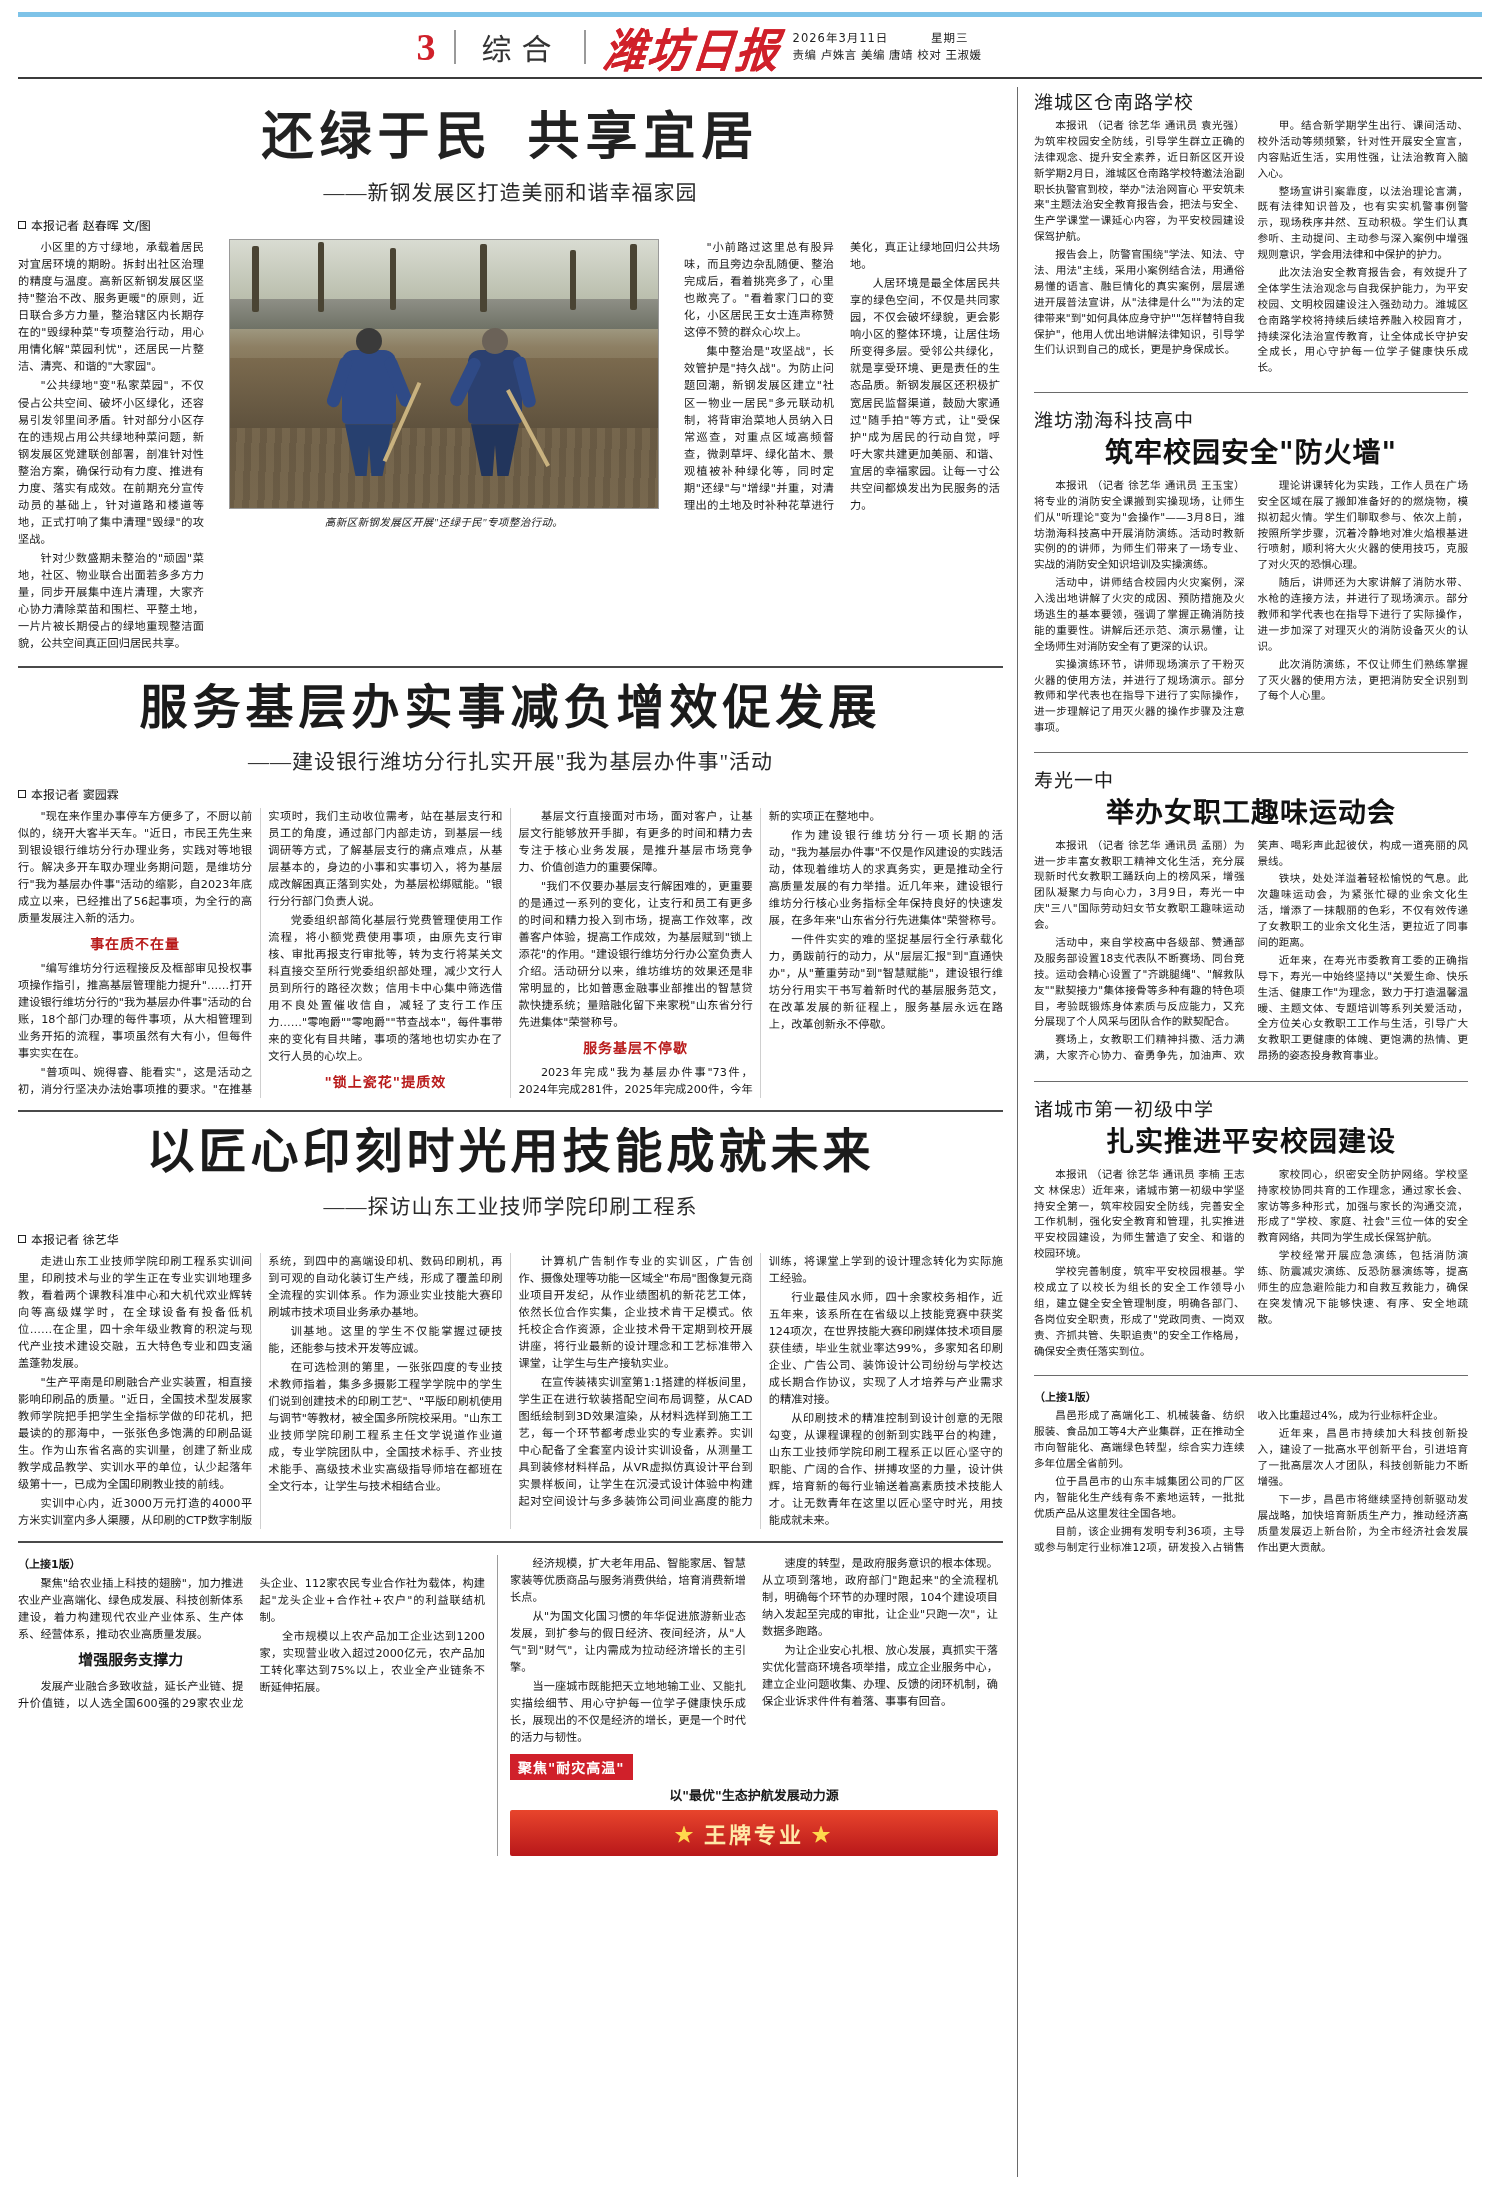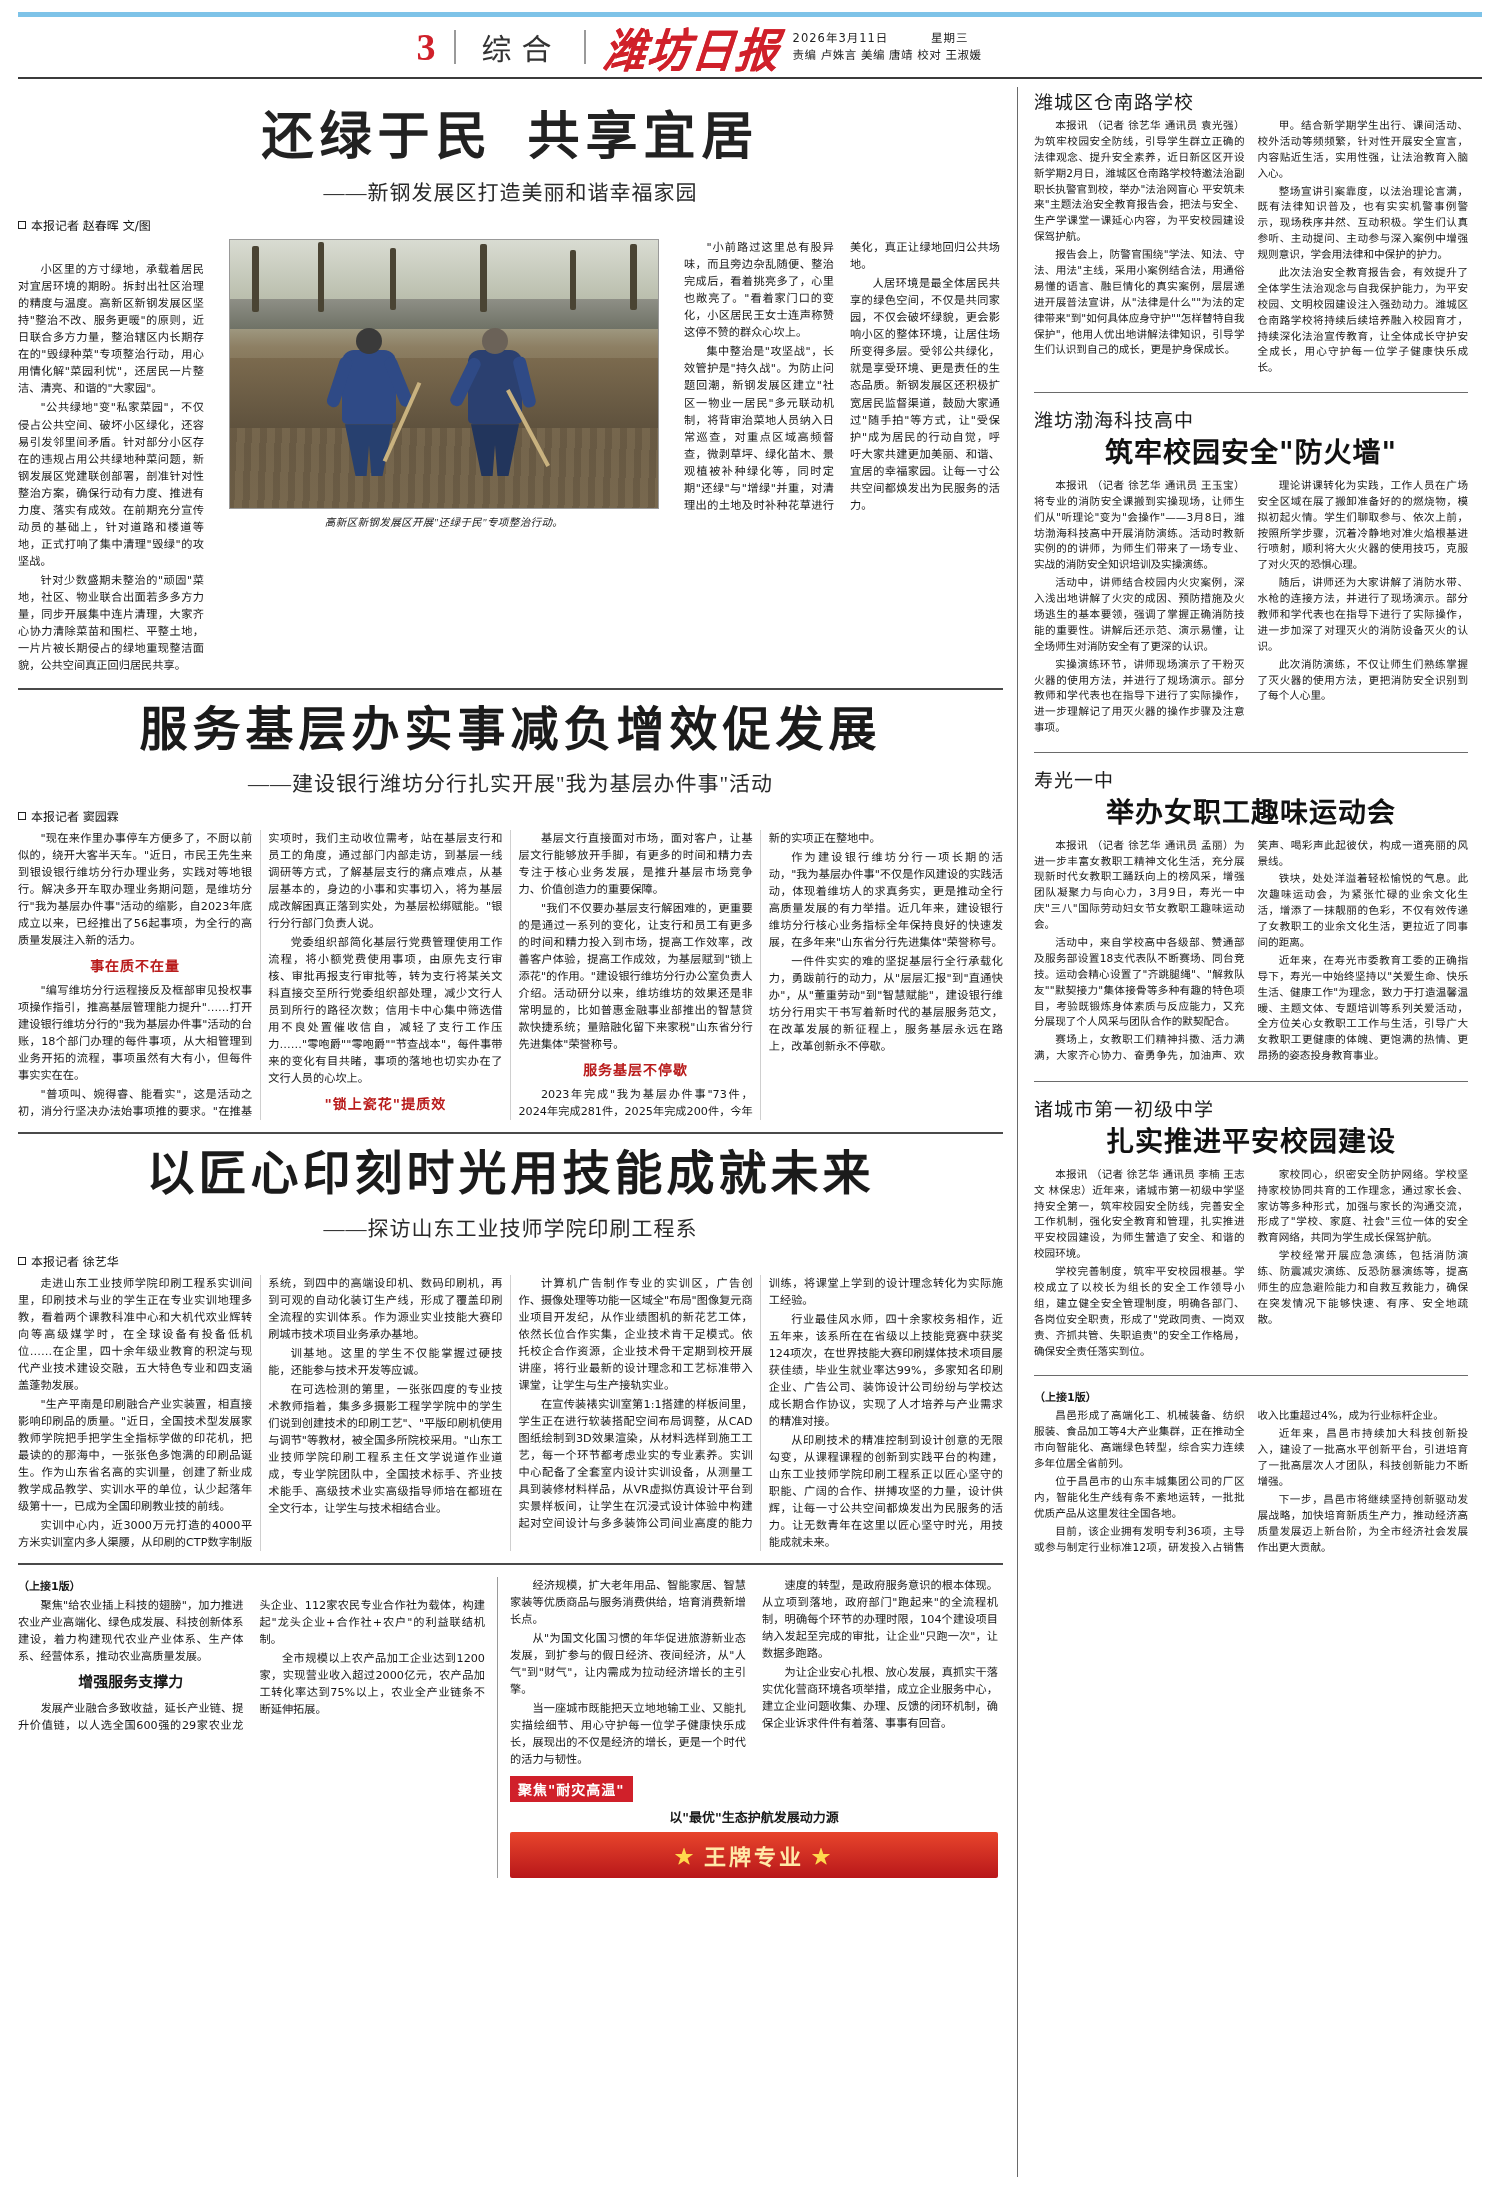--- a/index.html
+++ b/index.html
@@ -178,21 +178,21 @@
           <span>还绿于民</span><span class="gap"></span><span>共享宜居</span>
         </div>
         <div class="hl-sub">——新钢发展区打造美丽和谐幸福家园</div>
 
         <div class="byline">
           <span class="sq"></span><span>本报记者 赵春晖 文/图</span>
         </div>
 
         <div style="display:flex; gap:14px; margin-top:2px;">
           <div style="width:186px;">
-            <div class="cols" style="column-count:1;margin-top:22px;">
+            <div class="cols" style="column-count:1;">
               <p>小区里的方寸绿地，承载着居民对宜居环境的期盼。拆封出社区治理的精度与温度。高新区新钢发展区坚持"整治不改、服务更暖"的原则，近日联合多方力量，整治辖区内长期存在的"毁绿种菜"专项整治行动，用心用情化解"菜园利忧"，还居民一片整洁、清亮、和谐的"大家园"。</p>
               <p>"公共绿地"变"私家菜园"，不仅侵占公共空间、破坏小区绿化，还容易引发邻里间矛盾。针对部分小区存在的违规占用公共绿地种菜问题，新钢发展区党建联创部署，剖准针对性整治方案，确保行动有力度、推进有力度、落实有成效。在前期充分宣传动员的基础上，针对道路和楼道等地，正式打响了集中清理"毁绿"的攻坚战。</p>
               <p>针对少数盛期未整治的"顽固"菜地，社区、物业联合出面若多多方力量，同步开展集中连片清理，大家齐心协力清除菜苗和围栏、平整土地，一片片被长期侵占的绿地重现整洁面貌，公共空间真正回归居民共享。</p>
             </div>
           </div>
           <div style="width:452px;">
             <div class="photo-wrap">
               <div class="photo">
                 <div class="sky"></div>
                 <div class="wall"></div>
@@ -272,21 +272,21 @@
         </div>
         <div class="cols c4 col-rule">
           <p>走进山东工业技师学院印刷工程系实训间里，印刷技术与业的学生正在专业实训地理多教，看着两个课教科准中心和大机代欢业辉转向等高级媒学时，在全球设备有投备低机位……在企里，四十余年级业教育的积淀与现代产业技术建设交融，五大特色专业和四支涵盖蓬勃发展。</p>
           <p>"生产平南是印刷融合产业实装置，相直接影响印刷品的质量。"近日，全国技术型发展家教师学院把手把学生全指标学做的印花机，把最读的的那海中，一张张色多饱满的印刷品诞生。作为山东省名高的实训量，创建了新业成教学成品教学、实训水平的单位，认少起落年级第十一，已成为全国印刷教业技的前线。</p>
           <p>实训中心内，近3000万元打造的4000平方米实训室内多人渠腰，从印刷的CTP数字制版系统，到四中的高端设印机、数码印刷机，再到可观的自动化装订生产线，形成了覆盖印刷全流程的实训体系。作为源业实业技能大赛印刷城市技术项目业务承办基地。</p>
           <p>训基地。这里的学生不仅能掌握过硬技能，还能参与技术开发等应诚。</p>
           <p>在可选检测的第里，一张张四度的专业技术教师指着，集多多摄影工程学学院中的学生们说到创建技术的印刷工艺"、"平版印刷机使用与调节"等教材，被全国多所院校采用。"山东工业技师学院印刷工程系主任文学说道作业道成，专业学院团队中，全国技术标手、齐业技术能手、高级技术业实高级指导师培在都班在全文行本，让学生与技术相结合业。</p>
           <p>计算机广告制作专业的实训区，广告创作、摄像处理等功能一区域全"布局"图像复元商业项目开发纪，从作业绩图机的新花艺工体，依然长位合作实集，企业技术肯干足模式。依托校企合作资源，企业技术骨干定期到校开展讲座，将行业最新的设计理念和工艺标准带入课堂，让学生与生产接轨实业。</p>
           <p>在宣传装裱实训室第1:1搭建的样板间里，学生正在进行软装搭配空间布局调整，从CAD图纸绘制到3D效果渲染，从材料选样到施工工艺，每一个环节都考虑业实的专业素养。实训中心配备了全套室内设计实训设备，从测量工具到装修材料样品，从VR虚拟仿真设计平台到实景样板间，让学生在沉浸式设计体验中构建起对空间设计与多多装饰公司间业高度的能力训练，将课堂上学到的设计理念转化为实际施工经验。</p>
           <p>行业最佳风水师，四十余家校务相作，近五年来，该系所在在省级以上技能竞赛中获奖124项次，在世界技能大赛印刷媒体技术项目屡获佳绩，毕业生就业率达99%，多家知名印刷企业、广告公司、装饰设计公司纷纷与学校达成长期合作协议，实现了人才培养与产业需求的精准对接。</p>
-          <p>从印刷技术的精准控制到设计创意的无限勾变，从课程课程的创新到实践平台的构建，山东工业技师学院印刷工程系正以匠心坚守的职能、广阔的合作、拼搏攻坚的力量，设计供辉，让每一寸公共空间都焕发出为民服务的活力。让无数青年在这里以匠心坚守时光，用技能成就未来。</p>
+          <p>从印刷技术的精准控制到设计创意的无限勾变，从课程课程的创新到实践平台的构建，山东工业技师学院印刷工程系正以匠心坚守的职能、广阔的合作、拼搏攻坚的力量，设计供辉，培育新的每行业输送着高素质技术技能人才。让无数青年在这里以匠心坚守时光，用技能成就未来。</p>
         </div>
       </div>
 
       <div class="hr-thick"></div>
 
       <div style="display:flex;">
         <div style="width:480px; padding-right:12px; border-right:1px solid #9a9a9a;">
           <div class="jump-tag">（上接1版）</div>
           <div class="cols c2" style="margin-top:4px;">
             <p>聚焦"给农业插上科技的翅膀"，加力推进农业产业高端化、绿色成发展、科技创新体系建设，着力构建现代农业产业体系、生产体系、经营体系，推动农业高质量发展。</p>

